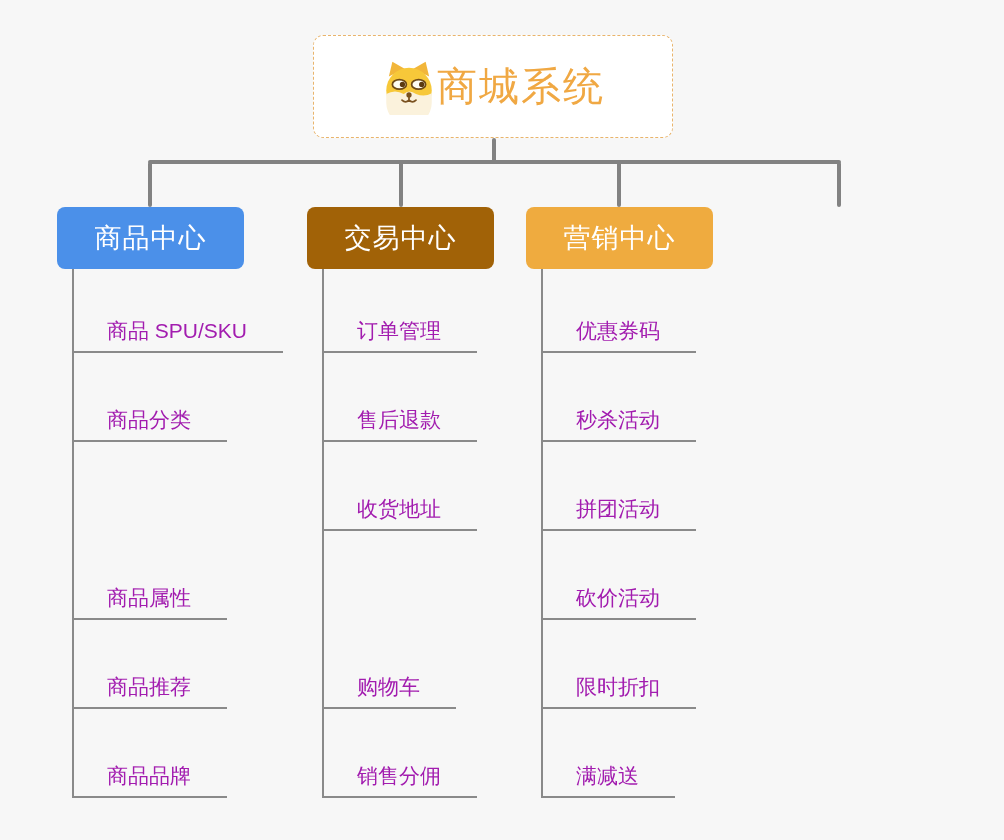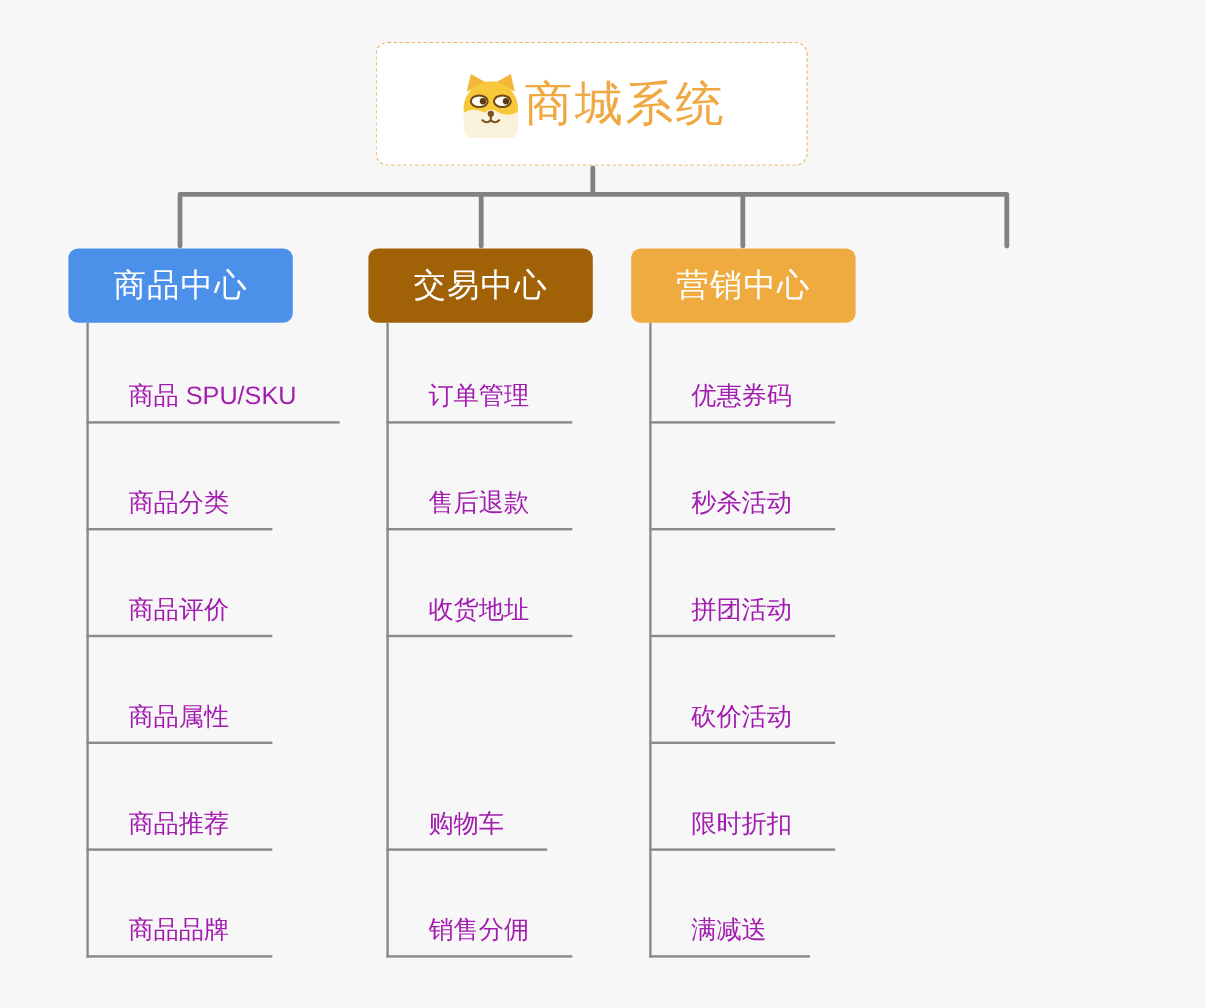--- a/index.html
+++ b/index.html
@@ -63,21 +63,20 @@
     <span class="root-title" style="color: rgb(240, 168, 67);">商城系统</span>
   </div>
 
   <div class="branch" style="left:57px">
     <div class="branch-header" style="background-color: rgb(75, 144, 233);">
       <span class="branch-label">商品中心</span>
     </div>
     <div class="trunk"></div>
     <div class="leaf" style="top:110px"><span class="leaf-label">商品 SPU/SKU</span></div>
     <div class="leaf" style="top:199px"><span class="leaf-label">商品分类</span></div>
-    <div class="leaf" style="top:288px"><span class="leaf-label">商品评价</span></div>
     <div class="leaf" style="top:377px"><span class="leaf-label">商品属性</span></div>
     <div class="leaf" style="top:466px"><span class="leaf-label">商品推荐</span></div>
     <div class="leaf" style="top:555px"><span class="leaf-label">商品品牌</span></div>
   </div>
 
   <div class="branch" style="left:307px">
     <div class="branch-header" style="background-color: #a16207;">
       <span class="branch-label">交易中心</span>
     </div>
     <div class="trunk"></div>

